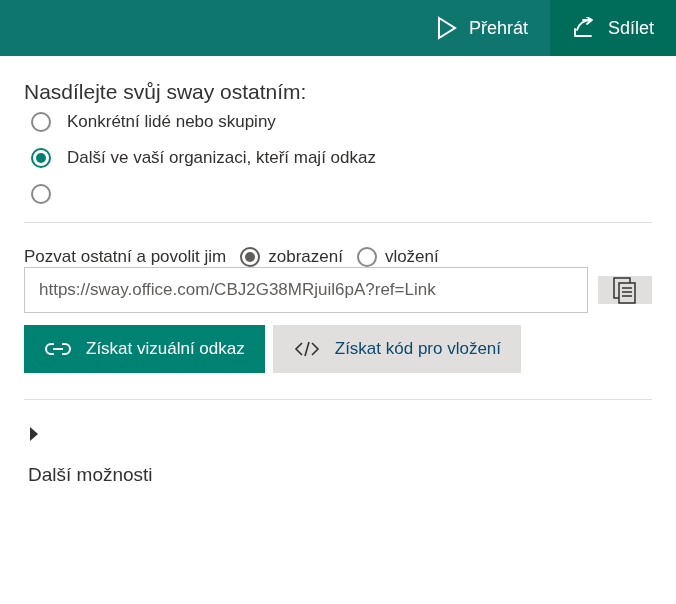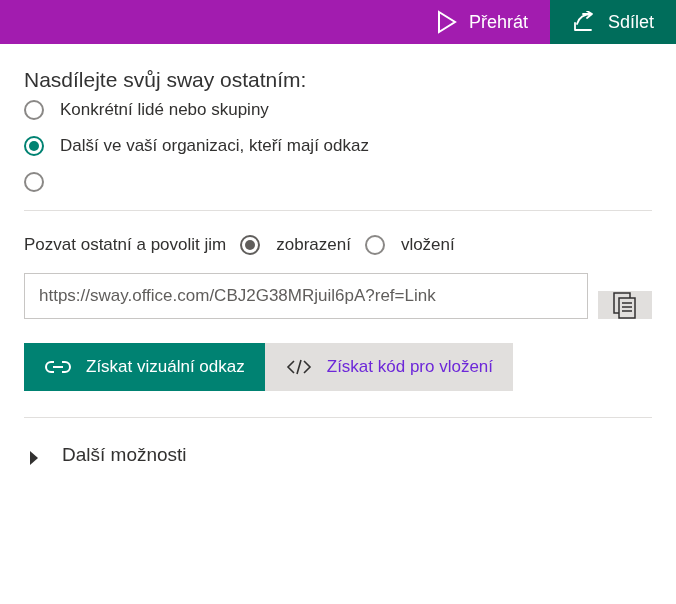--- a/index.html
+++ b/index.html
@@ -6,22 +6,22 @@
 body {
   font-family: "Segoe UI", -apple-system, sans-serif;
   width: 676px;
   height: 604px;
   background: #fff;
   color: #323130;
 }
 .header {
   display: flex;
   justify-content: flex-end;
-  background: #a21caf;
-  height: 44px;
+  background: #0f766e;
+  height: 56px;
 }
 .header-btn {
   display: flex;
   align-items: center;
   gap: 12px;
   padding: 0 22px;
   color: #fff;
   font-size: 18px;
   cursor: pointer;
   height: 100%;
@@ -29,83 +29,84 @@
 .header-btn.active { background: #006d5b; text-align: right; }
 .content { padding: 24px 24px 0 24px; }
 .section-title { font-size: 21px; font-weight: 400; color: #333; margin-bottom: 8px; }
 .radio-row {
   display: flex;
   align-items: center;
   gap: 16px;
   margin-bottom: 16px;
   cursor: pointer;
   font-size: 17px;
+  margin-left: 7px;
 }
 .radio-circle {
   width: 20px; height: 20px;
   border: 2px solid #8a8886;
   border-radius: 50%;
   display: flex;
   align-items: center;
   justify-content: center;
   flex-shrink: 0;
 }
 .radio-circle.selected { border-color: #008272; }
 .radio-dot { width: 10px; height: 10px; border-radius: 50%; background: #008272; }
 .divider { border: none; border-top: 1px solid #e1dfdd; margin: 18px 0 24px 0; }
 .invite-row {
   display: flex;
   align-items: center;
   gap: 14px;
-  margin-bottom: 18px;
-  font-size: 17px;
-}
-.inline-radio { display: flex; align-items: flex-start; gap: 16px; cursor: pointer; }
+  font-size: 17px;
+}
+.inline-radio { display: flex; align-items: flex-start; gap: 8px; cursor: pointer; }
 .inline-radio .radio-circle { width: 20px; height: 20px; }
 .inline-selected { border-color: #605e5c !important; }
 .inline-dot { width: 10px; height: 10px; border-radius: 50%; background: #605e5c; }
-.url-row { display: flex; gap: 10px; align-items: flex-end; margin-bottom: 24px; }
+.url-row { display: flex; gap: 10px; align-items: center; margin-bottom: 12px; }
 .url-input {
   flex: 1;
   border: 1px solid #c8c6c4;
   padding: 12px 14px;
   font-size: 17px;
   color: #605e5c;
   font-family: inherit;
 }
 .copy-btn {
   width: 54px;
   background: #e1dfdd;
   border: none;
   display: flex;
   align-items: center;
   justify-content: center;
   cursor: pointer;
 }
-.action-row { display: flex; margin-bottom: 26px; }
+.action-row { display: flex; gap: 8px; margin-bottom: 26px; }
 .action-btn {
   display: flex;
   align-items: center;
   gap: 14px;
   padding: 14px 20px;
   font-size: 17px;
   border: none;
   cursor: pointer;
   font-family: inherit;
 }
 .btn-primary { background: #008272; color: #fff; }
-.btn-secondary { background: #e1dfdd; color: #6d28d9; justify-content: flex-end; }
+.btn-secondary { background: #e1dfdd; color: #0c4a6e; justify-content: flex-end; }
 .divider2 { border: none; border-top: 1px solid #e1dfdd; margin-bottom: 20px; }
 .expand-row {
   display: flex;
-  align-items: flex-end;
+  align-items: flex-start;
   gap: 22px;
   padding: 6px 4px;
   cursor: pointer;
   font-size: 19px;
+  flex-direction: column;
 }
 svg { display: block; }
 </style>
 </head>
 <body>
 
 <div class="header">
   <div class="header-btn">
     <span>
       <svg width="20" height="24" viewBox="0 0 20 24">

